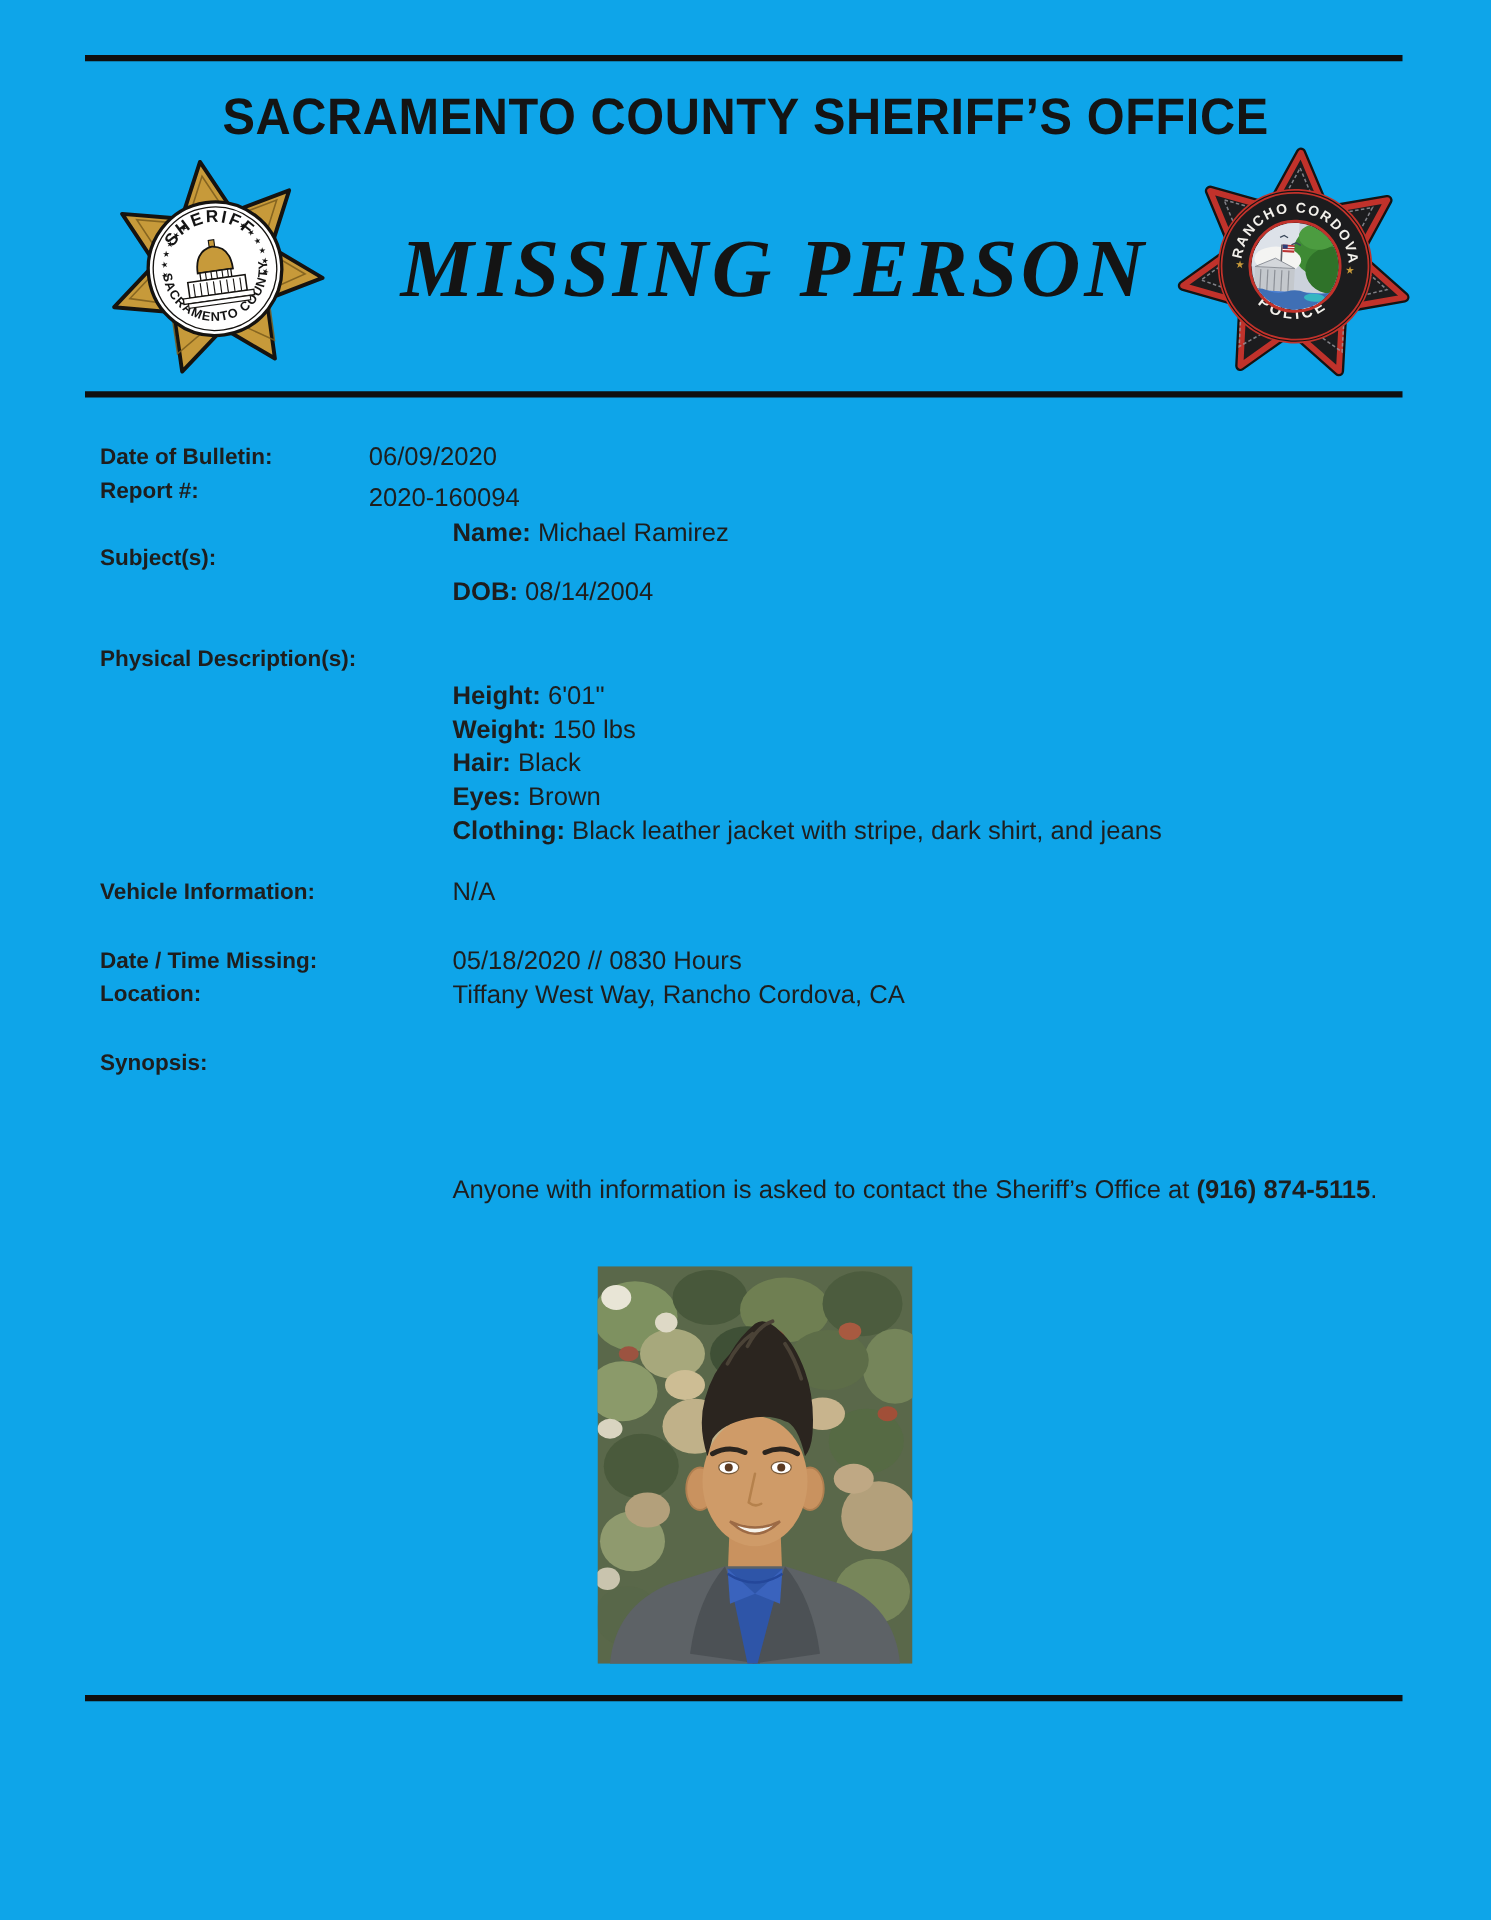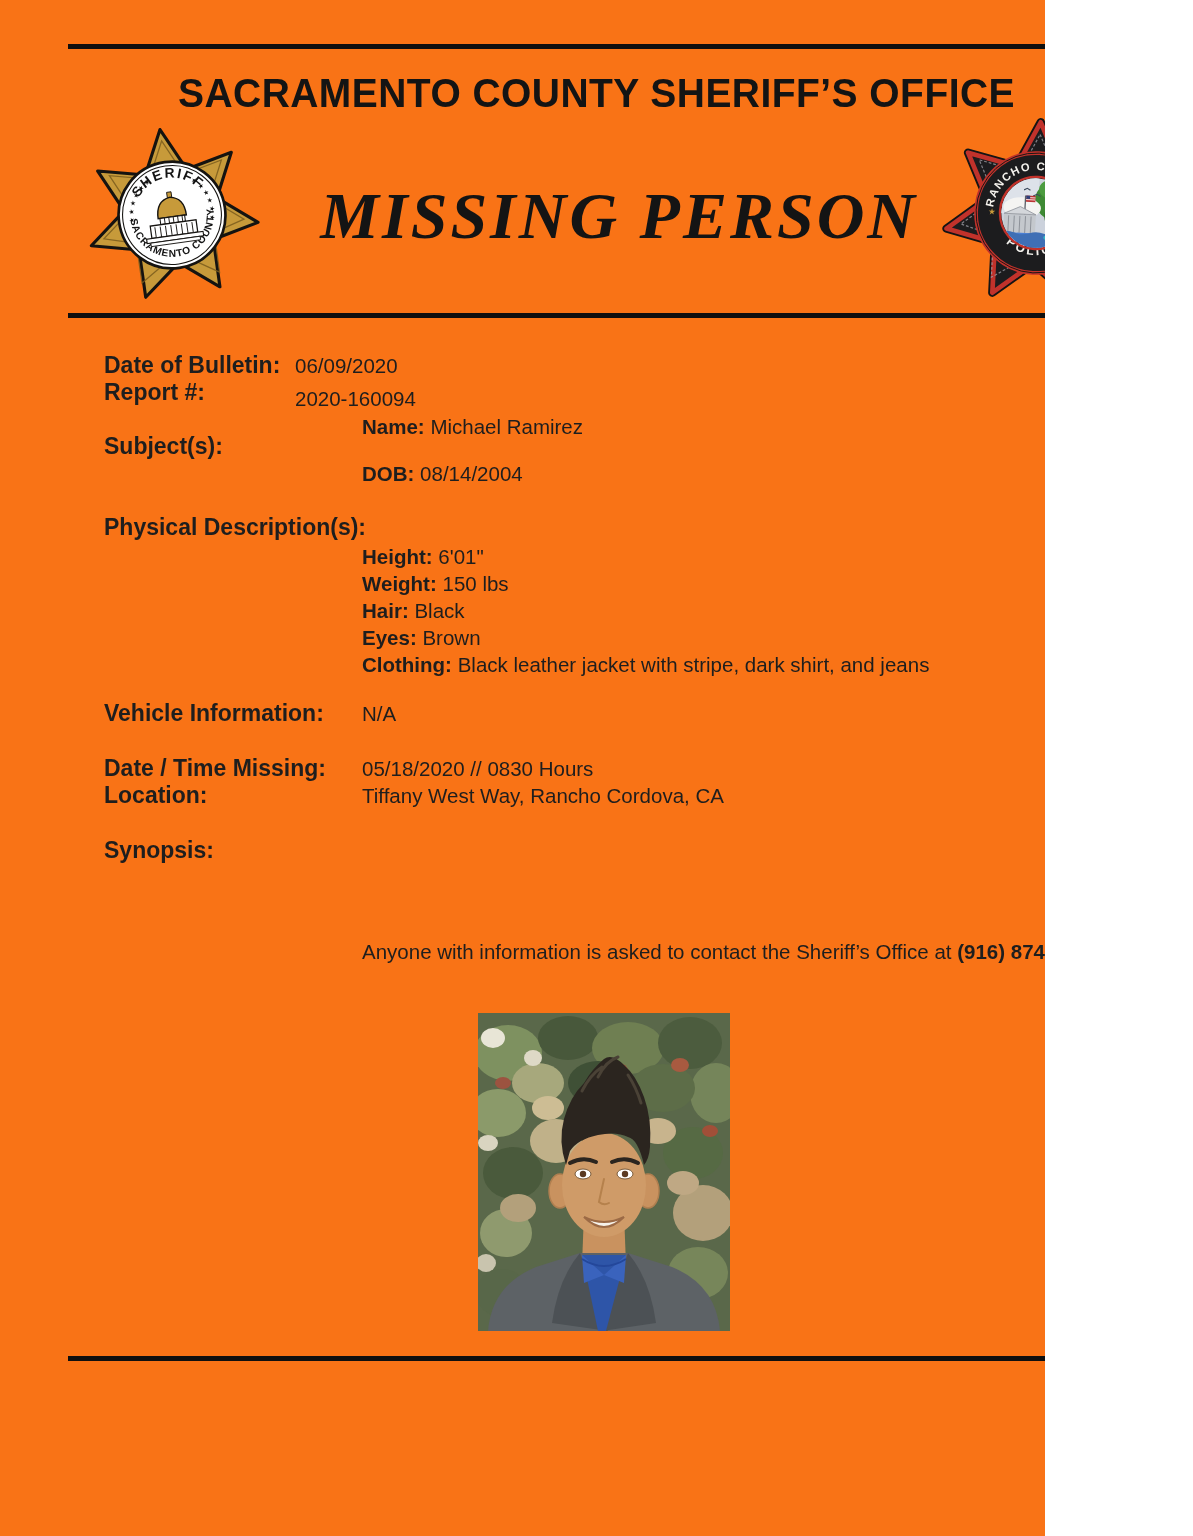--- a/index.html
+++ b/index.html
@@ -1,35 +1,35 @@
 <!DOCTYPE html>
 <html><head>
 <meta charset="utf-8">
 <style>
   html,body{margin:0;padding:0;background:#ffffff;}
   body{font-family:"Liberation Sans",sans-serif;color:#1e1e1e;}
-  .page{position:relative;width:1045px;height:1536px;background:#f97316;overflow:hidden;}
+  .page{position:relative;width:1193px;height:1536px;background:#0ea5e9;overflow:hidden;}
 
   .rule{position:absolute;left:68px;width:1054px;height:5px;background:#0f0f0f;}
   #rule-top{top:44px;}
   #rule-mid{top:313px;}
   #rule-bottom{top:1356px;}
 
   .office-title{position:absolute;top:70px;left:0;width:1193px;text-align:center;
     font-size:41px;font-weight:bold;color:#141414;white-space:nowrap;
     transform:scaleX(.95);letter-spacing:.5px;}
   .missing-title{position:absolute;top:178px;left:298px;width:620px;text-align:right;
     font-family:"Liberation Serif",serif;font-style:italic;font-weight:bold;
     font-size:66px;letter-spacing:3px;color:#141414;white-space:nowrap;}
 
   .badge{position:absolute;}
   #badge-left{left:83px;top:112px;width:178px;height:206px;}
   #badge-right{left:939px;top:110px;width:194px;height:206px;}
 
-  .row-label{position:absolute;left:80px;font-size:23px;font-weight:bold;white-space:nowrap;line-height:27px;margin-left:24px;}
+  .row-label{position:absolute;left:80px;font-size:18px;font-weight:bold;white-space:nowrap;line-height:27px;}
   .row-value{position:absolute;font-size:20.5px;white-space:nowrap;line-height:27px;}
   .col-a{left:295px;}
   .col-b{left:362px;}
   .lbl{font-weight:bold;}
   .syn{position:absolute;left:362px;font-size:20.5px;line-height:27.5px;color:#1e1e1e;}
   #syn-p1{top:835px;width:690px;}
   #syn-p2{top:938px;width:745px;}
 
   #photo{position:absolute;left:478px;top:1013px;width:252px;height:318px;}
 </style>

